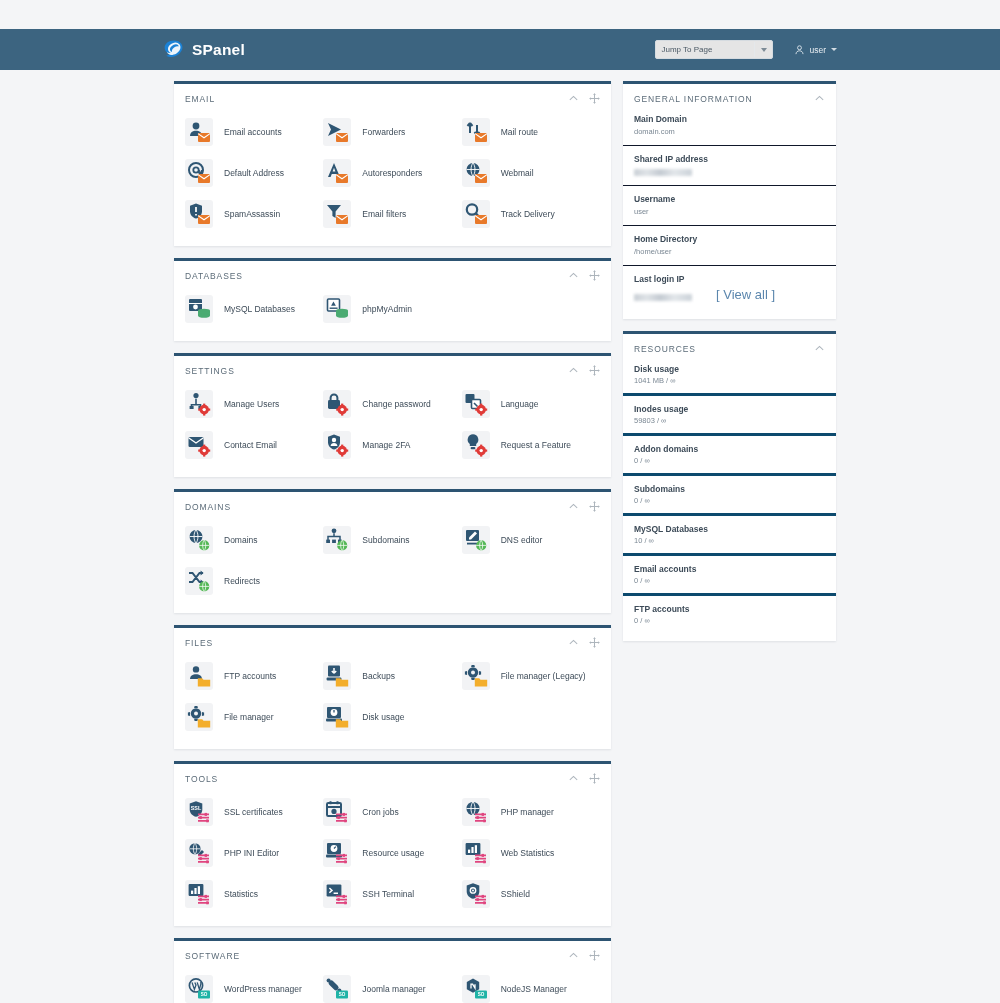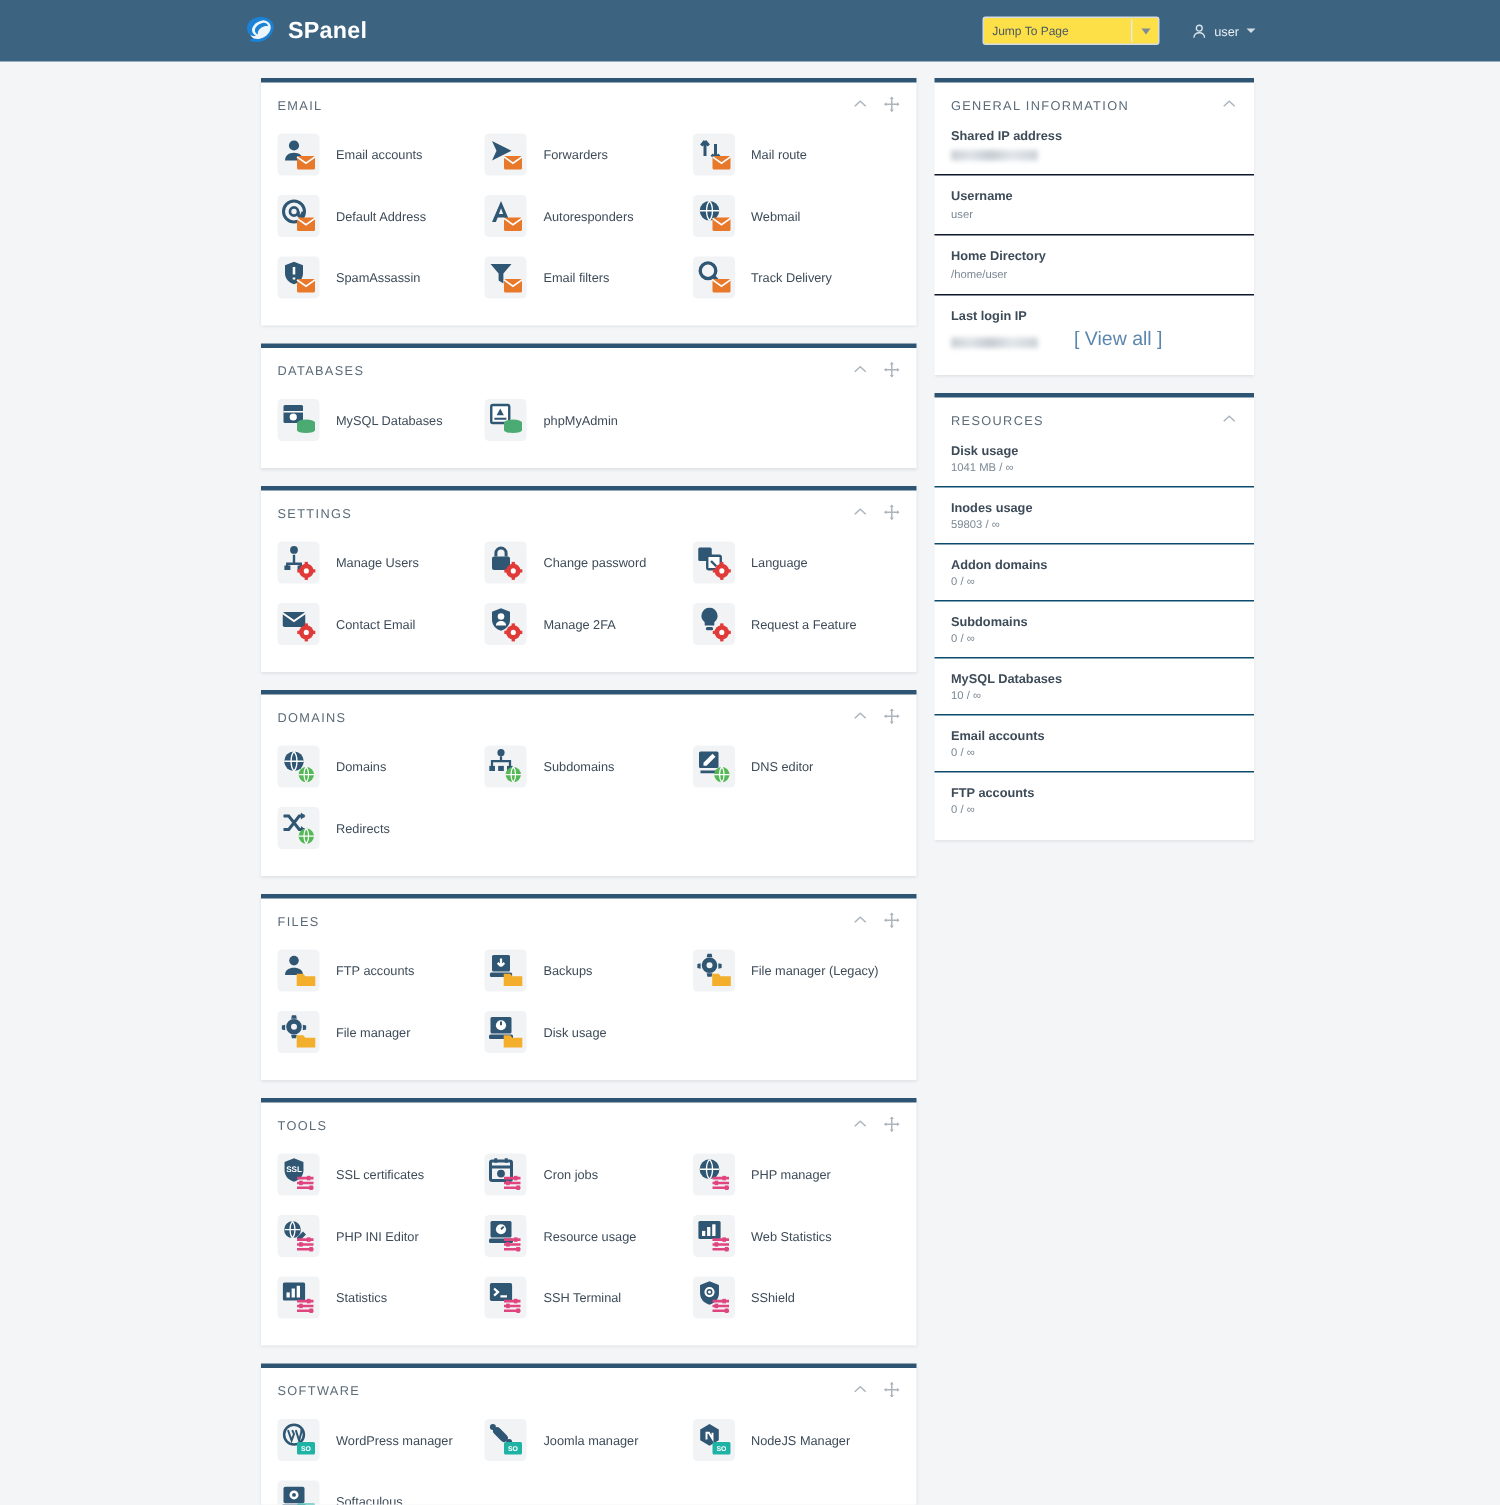--- a/index.html
+++ b/index.html
@@ -12,38 +12,39 @@
   }
 
   
   .topbar {
     height: 41px;
     background: #3c6480;
     display: flex;
     align-items: center;
     padding: 0 163px;
     position: relative;
+    margin-top: 29px;
   }
   .brand { display: flex; align-items: center; gap: 7px; }
   .brand-logo { width: 22px; height: 22px; display: block; }
   .brand-name {
     color: #ffffff;
     font-size: 15.5px;
     font-weight: bold;
     letter-spacing: .2px;
   }
   .topbar-right {
     margin-left: auto;
     display: flex;
     align-items: center;
     gap: 22px;
   }
   .jump-select {
     width: 118px; height: 19px;
-    background: #fde047;
+    background: #e5e5e5;
     border: 1px solid #d5dbe0;
     border-radius: 2px;
     display: flex; align-items: center;
     padding: 0 5px;
     font-size: 8px;
     color: #4a5864;
     position: relative;
   }
   .jump-select .caret {
     margin-left: auto;
@@ -131,21 +132,21 @@
     width: 58px; height: 7px;
     background: linear-gradient(90deg,#c9cfd5 0%,#dfe3e7 22%,#c4cbd2 45%,#e2e6ea 70%,#cbd2d8 100%);
     filter: blur(1.6px);
     vertical-align: middle;
     border-radius: 1px;
   }
   .view-all { font-size: 13px; color: #5b86ad; margin-left: 24px; cursor: pointer; }
 
   .res-row {
     padding: 8px 11px 8px 11px;
-    border-top: 1px solid #0c4a6e;
+    border-top: 3px solid #0c4a6e;
   }
   .res-row:first-of-type { border-top: none; padding-top: 2px; }
   .res-key { font-size: 8.5px; font-weight: bold; color: #3d4b58; margin-bottom: 2px; }
   .res-val { font-size: 7.5px; color: #7b8894; }
 
   .panel-side { padding-bottom: 8px; }
 </style>
 </head>
 <body>
 
@@ -846,20 +847,24 @@
     <div class="panel panel-side">
       <div class="panel-head">
         <span class="panel-title">GENERAL INFORMATION</span>
         <span class="panel-tools">
           <svg class="ico-btn" viewBox="0 0 12 12">
             <path d="M2 7.5L6 3.8l4 3.7" fill="none" stroke="#7b8894" stroke-width="1.1"></path>
           </svg>
         </span>
       </div>
       <div id="gi-host">
+          <div class="info-row">
+            <div class="info-key">Main Domain</div>
+                 <div class="info-val"><span>domain.com</span></div>
+          </div>
           <div class="info-row">
             <div class="info-key">Shared IP address</div>
                  <div class="info-val"><span class="blurred"></span></div>
           </div>
           <div class="info-row">
             <div class="info-key">Username</div>
                  <div class="info-val"><span>user</span></div>
           </div>
           <div class="info-row">
             <div class="info-key">Home Directory</div>

